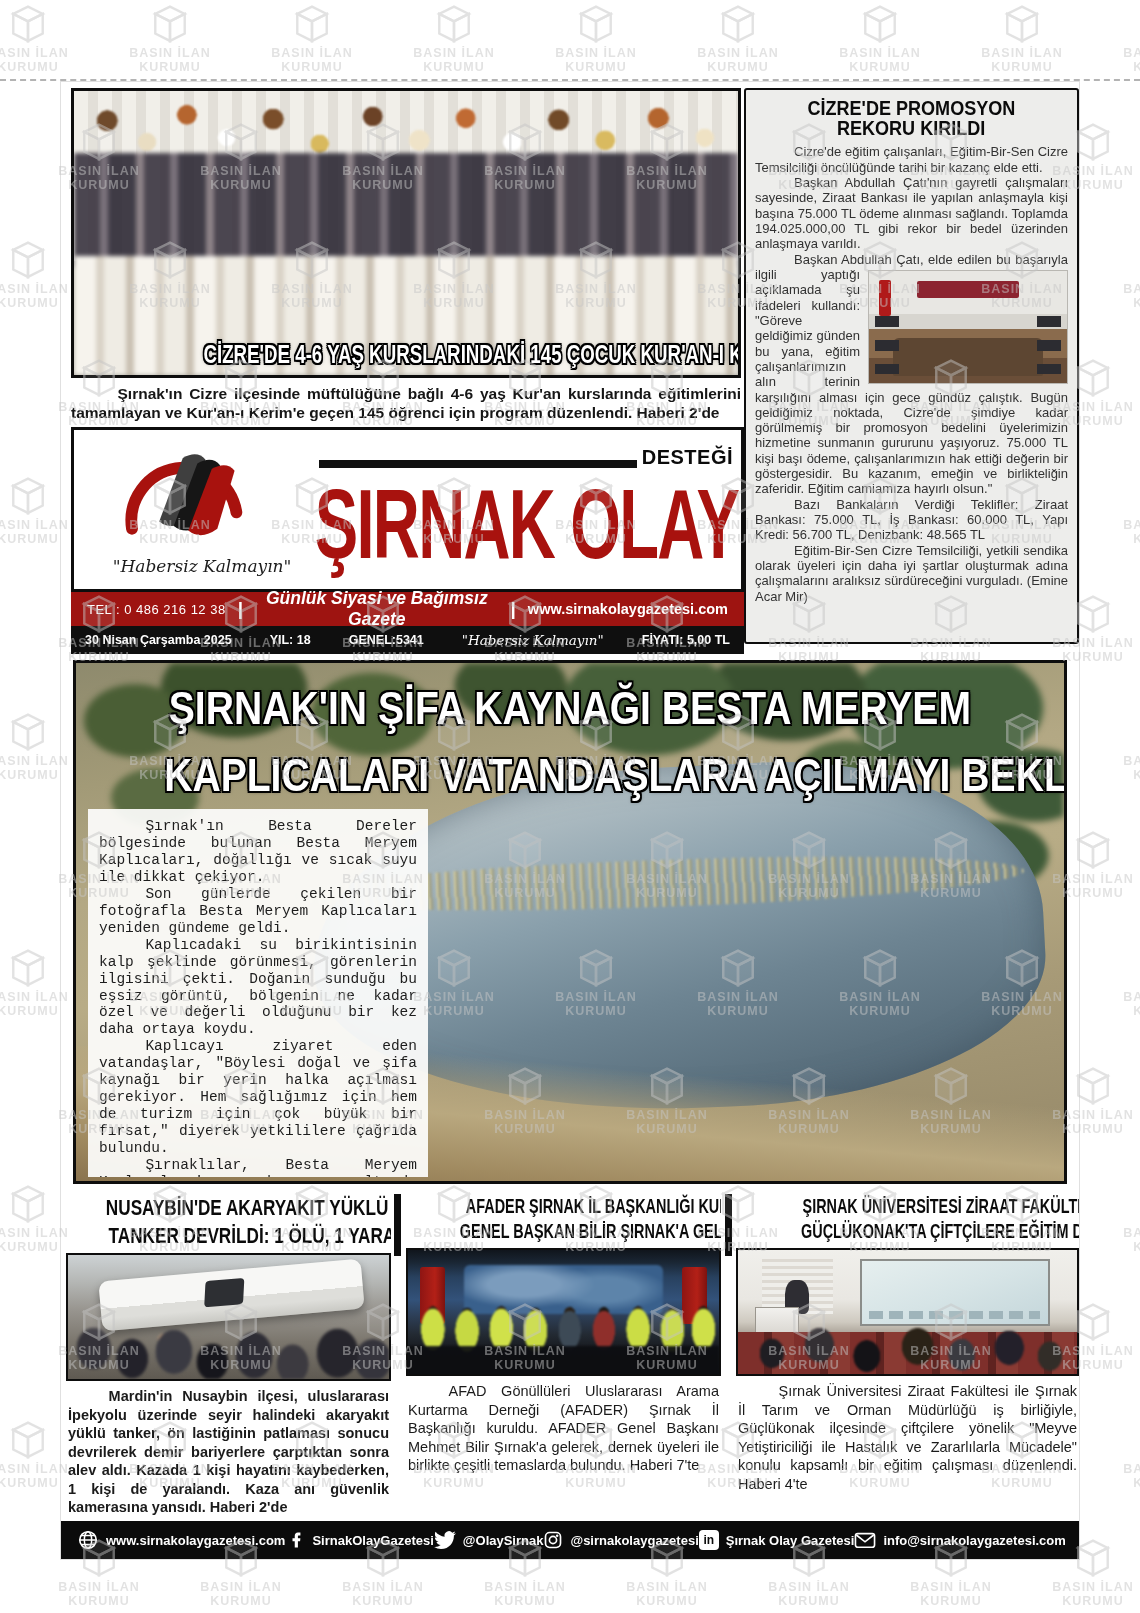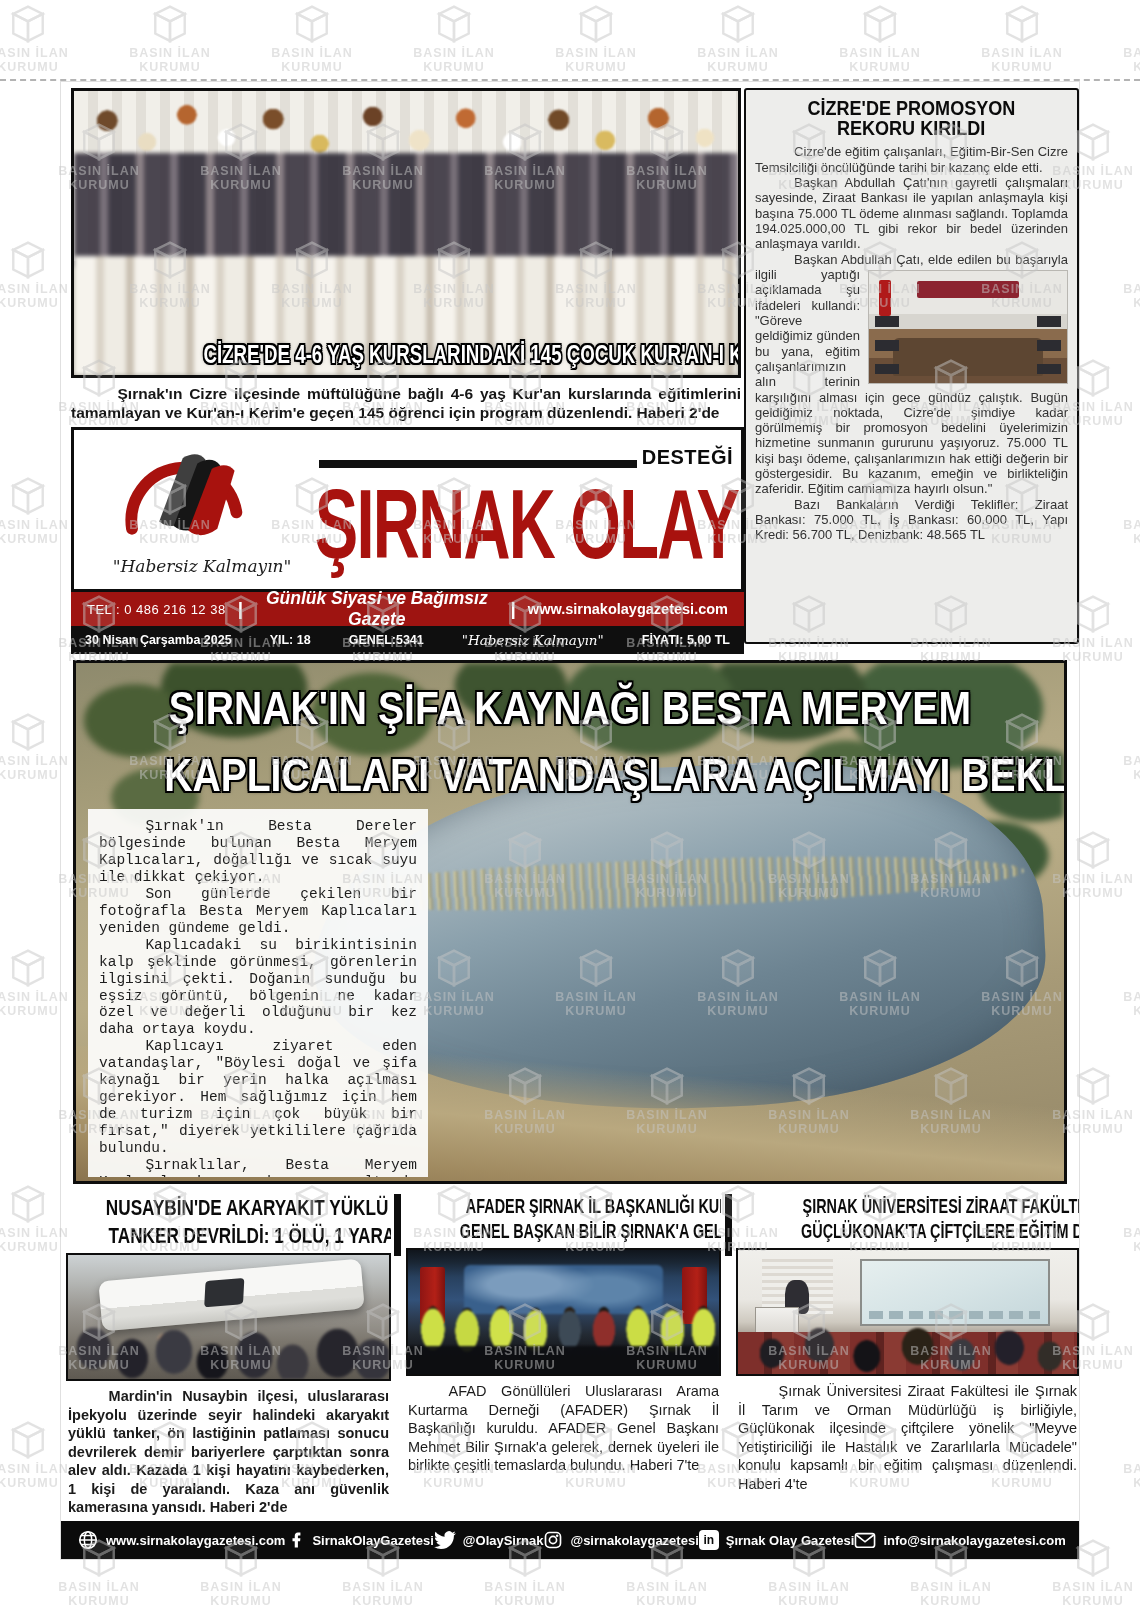--- a/index.html
+++ b/index.html
@@ -225,20 +225,21 @@
         <p class="pp"><span>Başkan Abdullah Çatı, elde edilen bu</span>
           <span class="promo-photo">
               <span class="pm-banner"></span>
               <span class="pm-flag"></span>
               <span class="pm-table"></span>
               <span class="pm-pl"></span>
               <span class="pm-pr"></span>
             </span>
           <span>başarıyla ilgili yaptığı açıklamada şu ifadeleri kullandı: "Göreve geldiğimiz günden bu yana, eğitim çalışanlarımızın alın terinin karşılığını alması için gece gündüz çalıştık. Bugün geldiğimiz noktada, Cizre'de şimdiye kadar görülmemiş bir promosyon bedelini üyelerimizin hizmetine sunmanın gururunu yaşıyoruz. 75.000 TL kişi başı ödeme, çalışanlarımızın hak ettiği değerin bir göstergesidir. Bu kazanım, emeğin ve birlikteliğin zaferidir. Eğitim camiamıza hayırlı olsun."</span></p>
         <p class="pp">Bazı Bankaların Verdiği Teklifler: Ziraat Bankası: 75.000 TL, İş Bankası: 60.000 TL, Yapı Kredi: 56.700 TL, Denizbank: 48.565 TL</p>
+        <p class="pp">Eğitim-Bir-Sen Cizre Temsilciliği, yetkili sendika olarak üyeleri için daha iyi şartlar oluşturmak adına çalışmalarını aralıksız sürdüreceğini vurguladı. (Emine Acar Mir)</p>
       </div>
     </div>
 
     <div class="abs mast">
       <svg class="mast-logo" viewBox="0 0 210 130">
         <path d="M40 100 A55 55 0 1 1 155 82" fill="none" stroke="#a8120e" stroke-width="13" stroke-linecap="round"></path>
         <path d="M70 92 L96 22 Q112 13 121 24 L102 90 Q84 103 70 92 Z" fill="#3f3f3f"></path>
         <path d="M86 97 L112 28 Q128 19 137 30 L118 95 Q100 108 86 97 Z" fill="#161616"></path>
         <path d="M102 102 L128 34 Q144 25 153 36 L134 100 Q116 113 102 102 Z" fill="#a8120e"></path>
       </svg>

